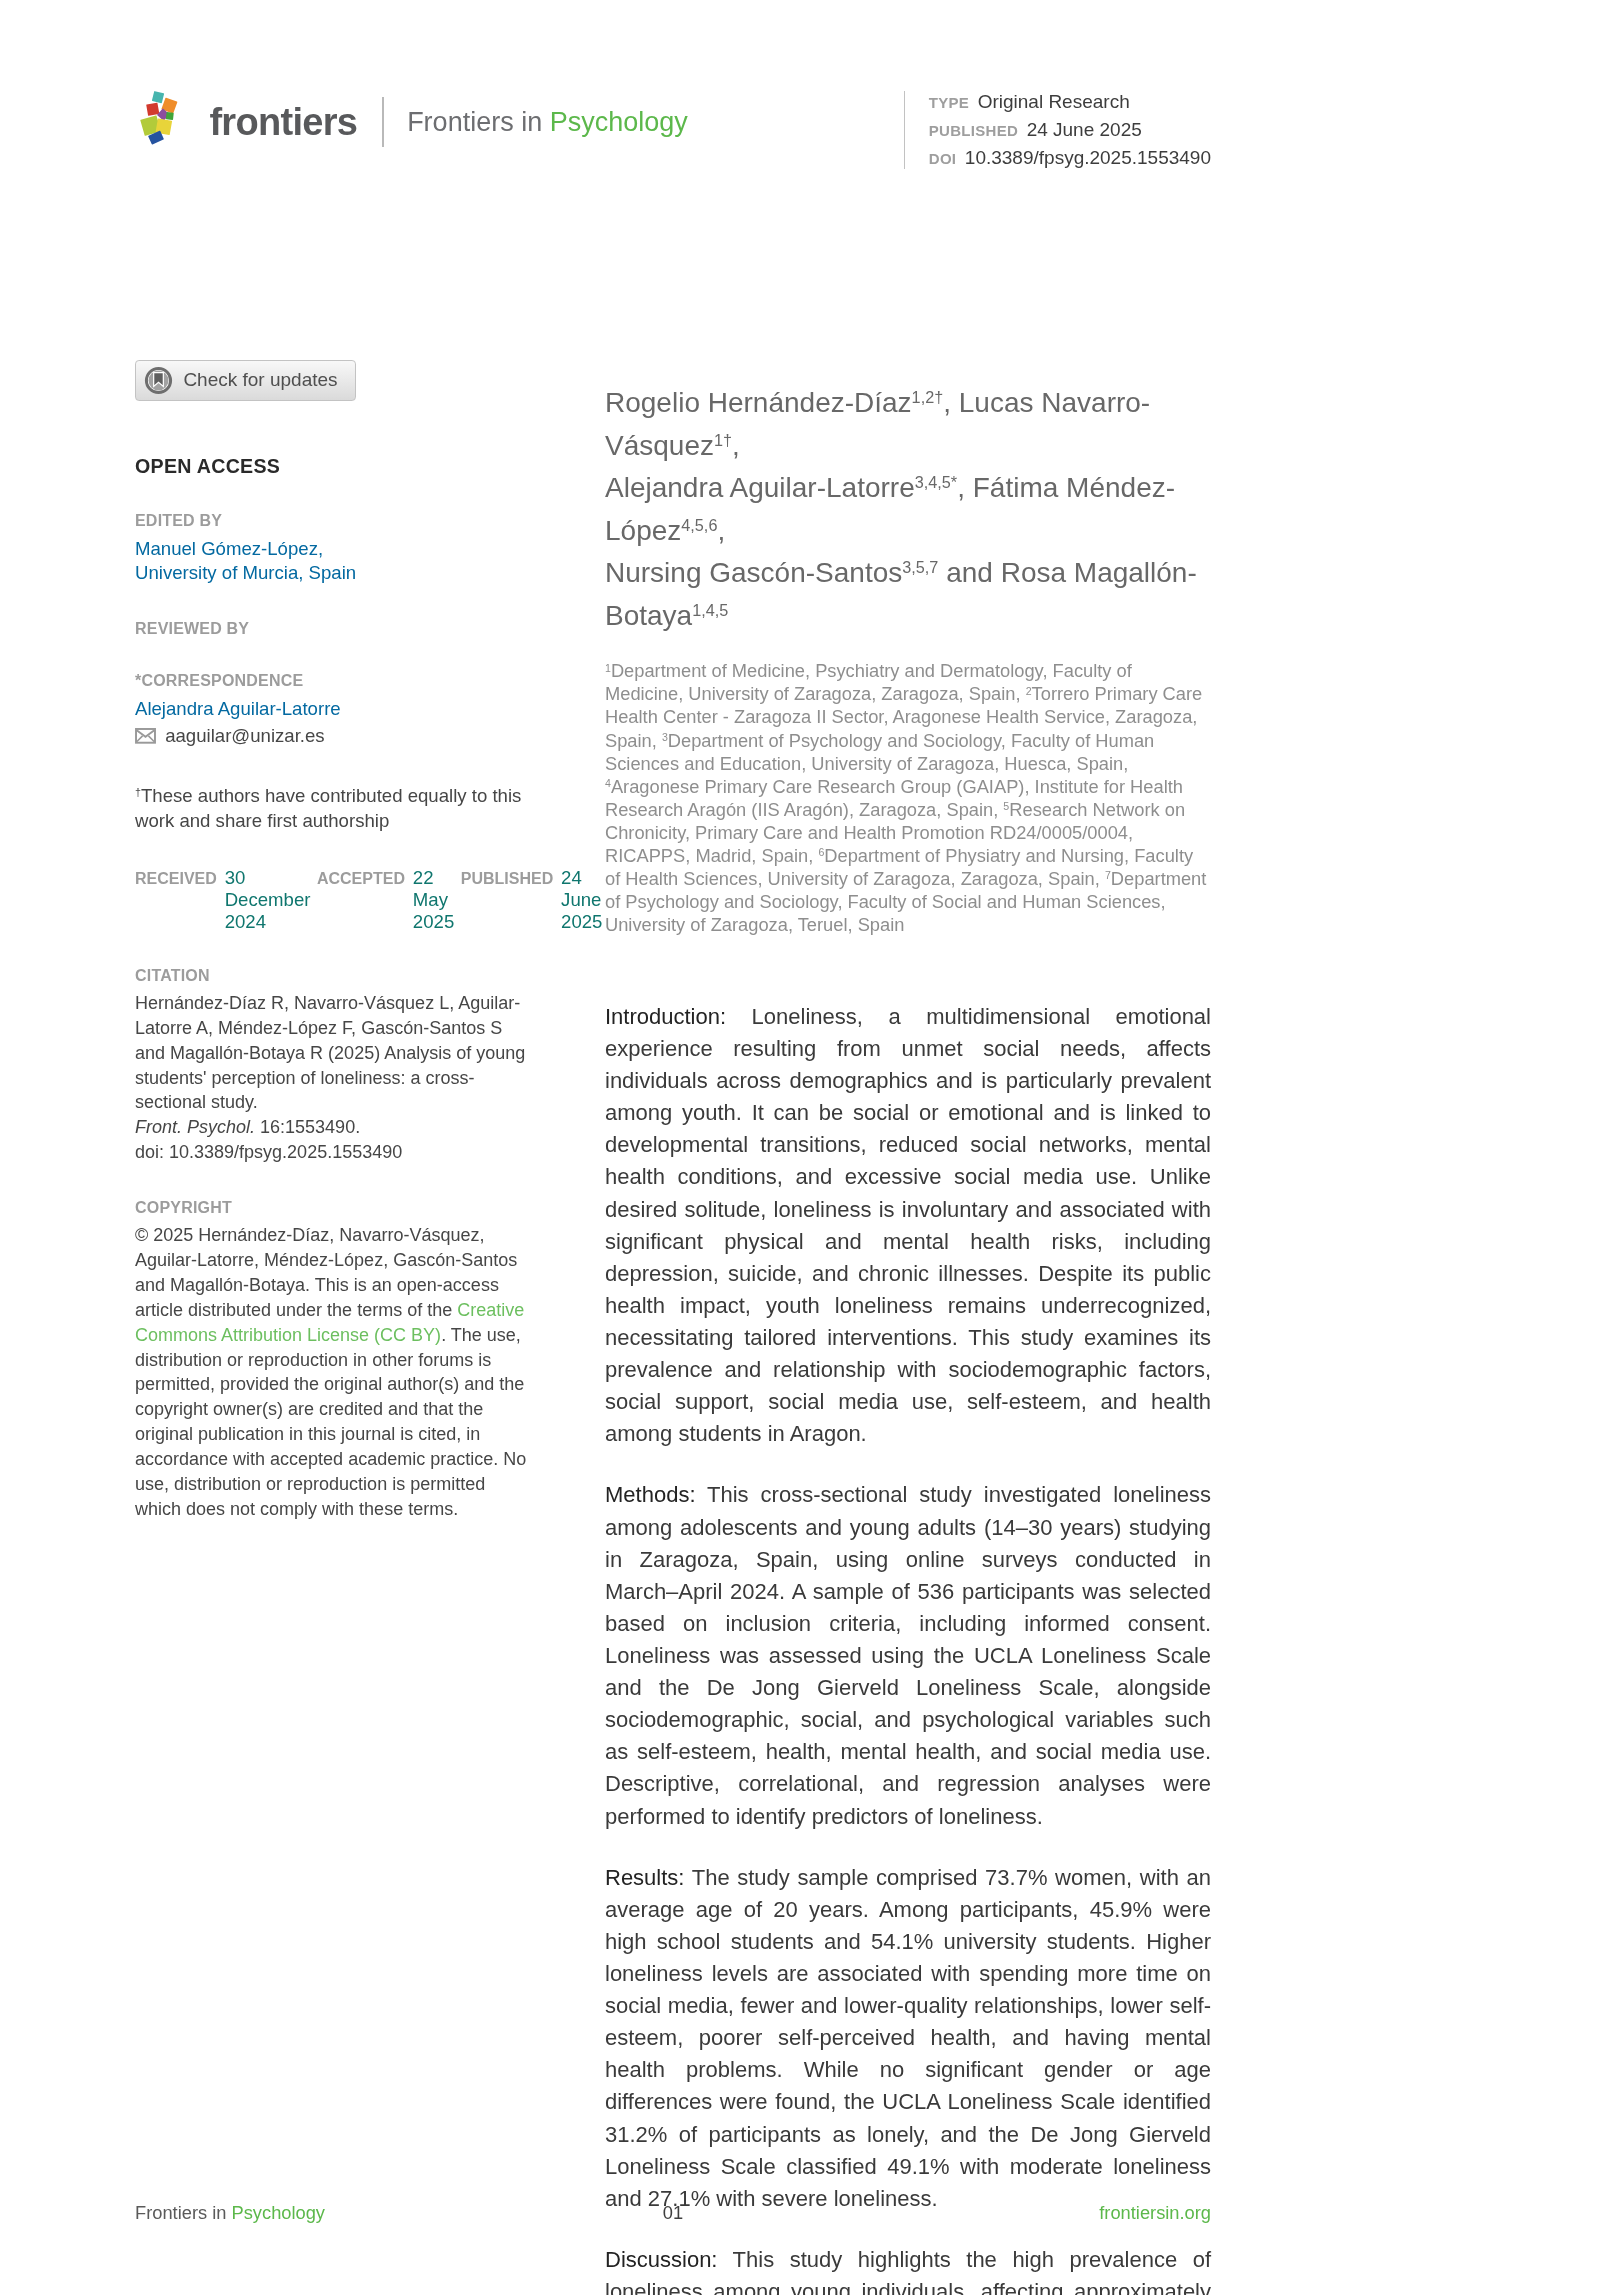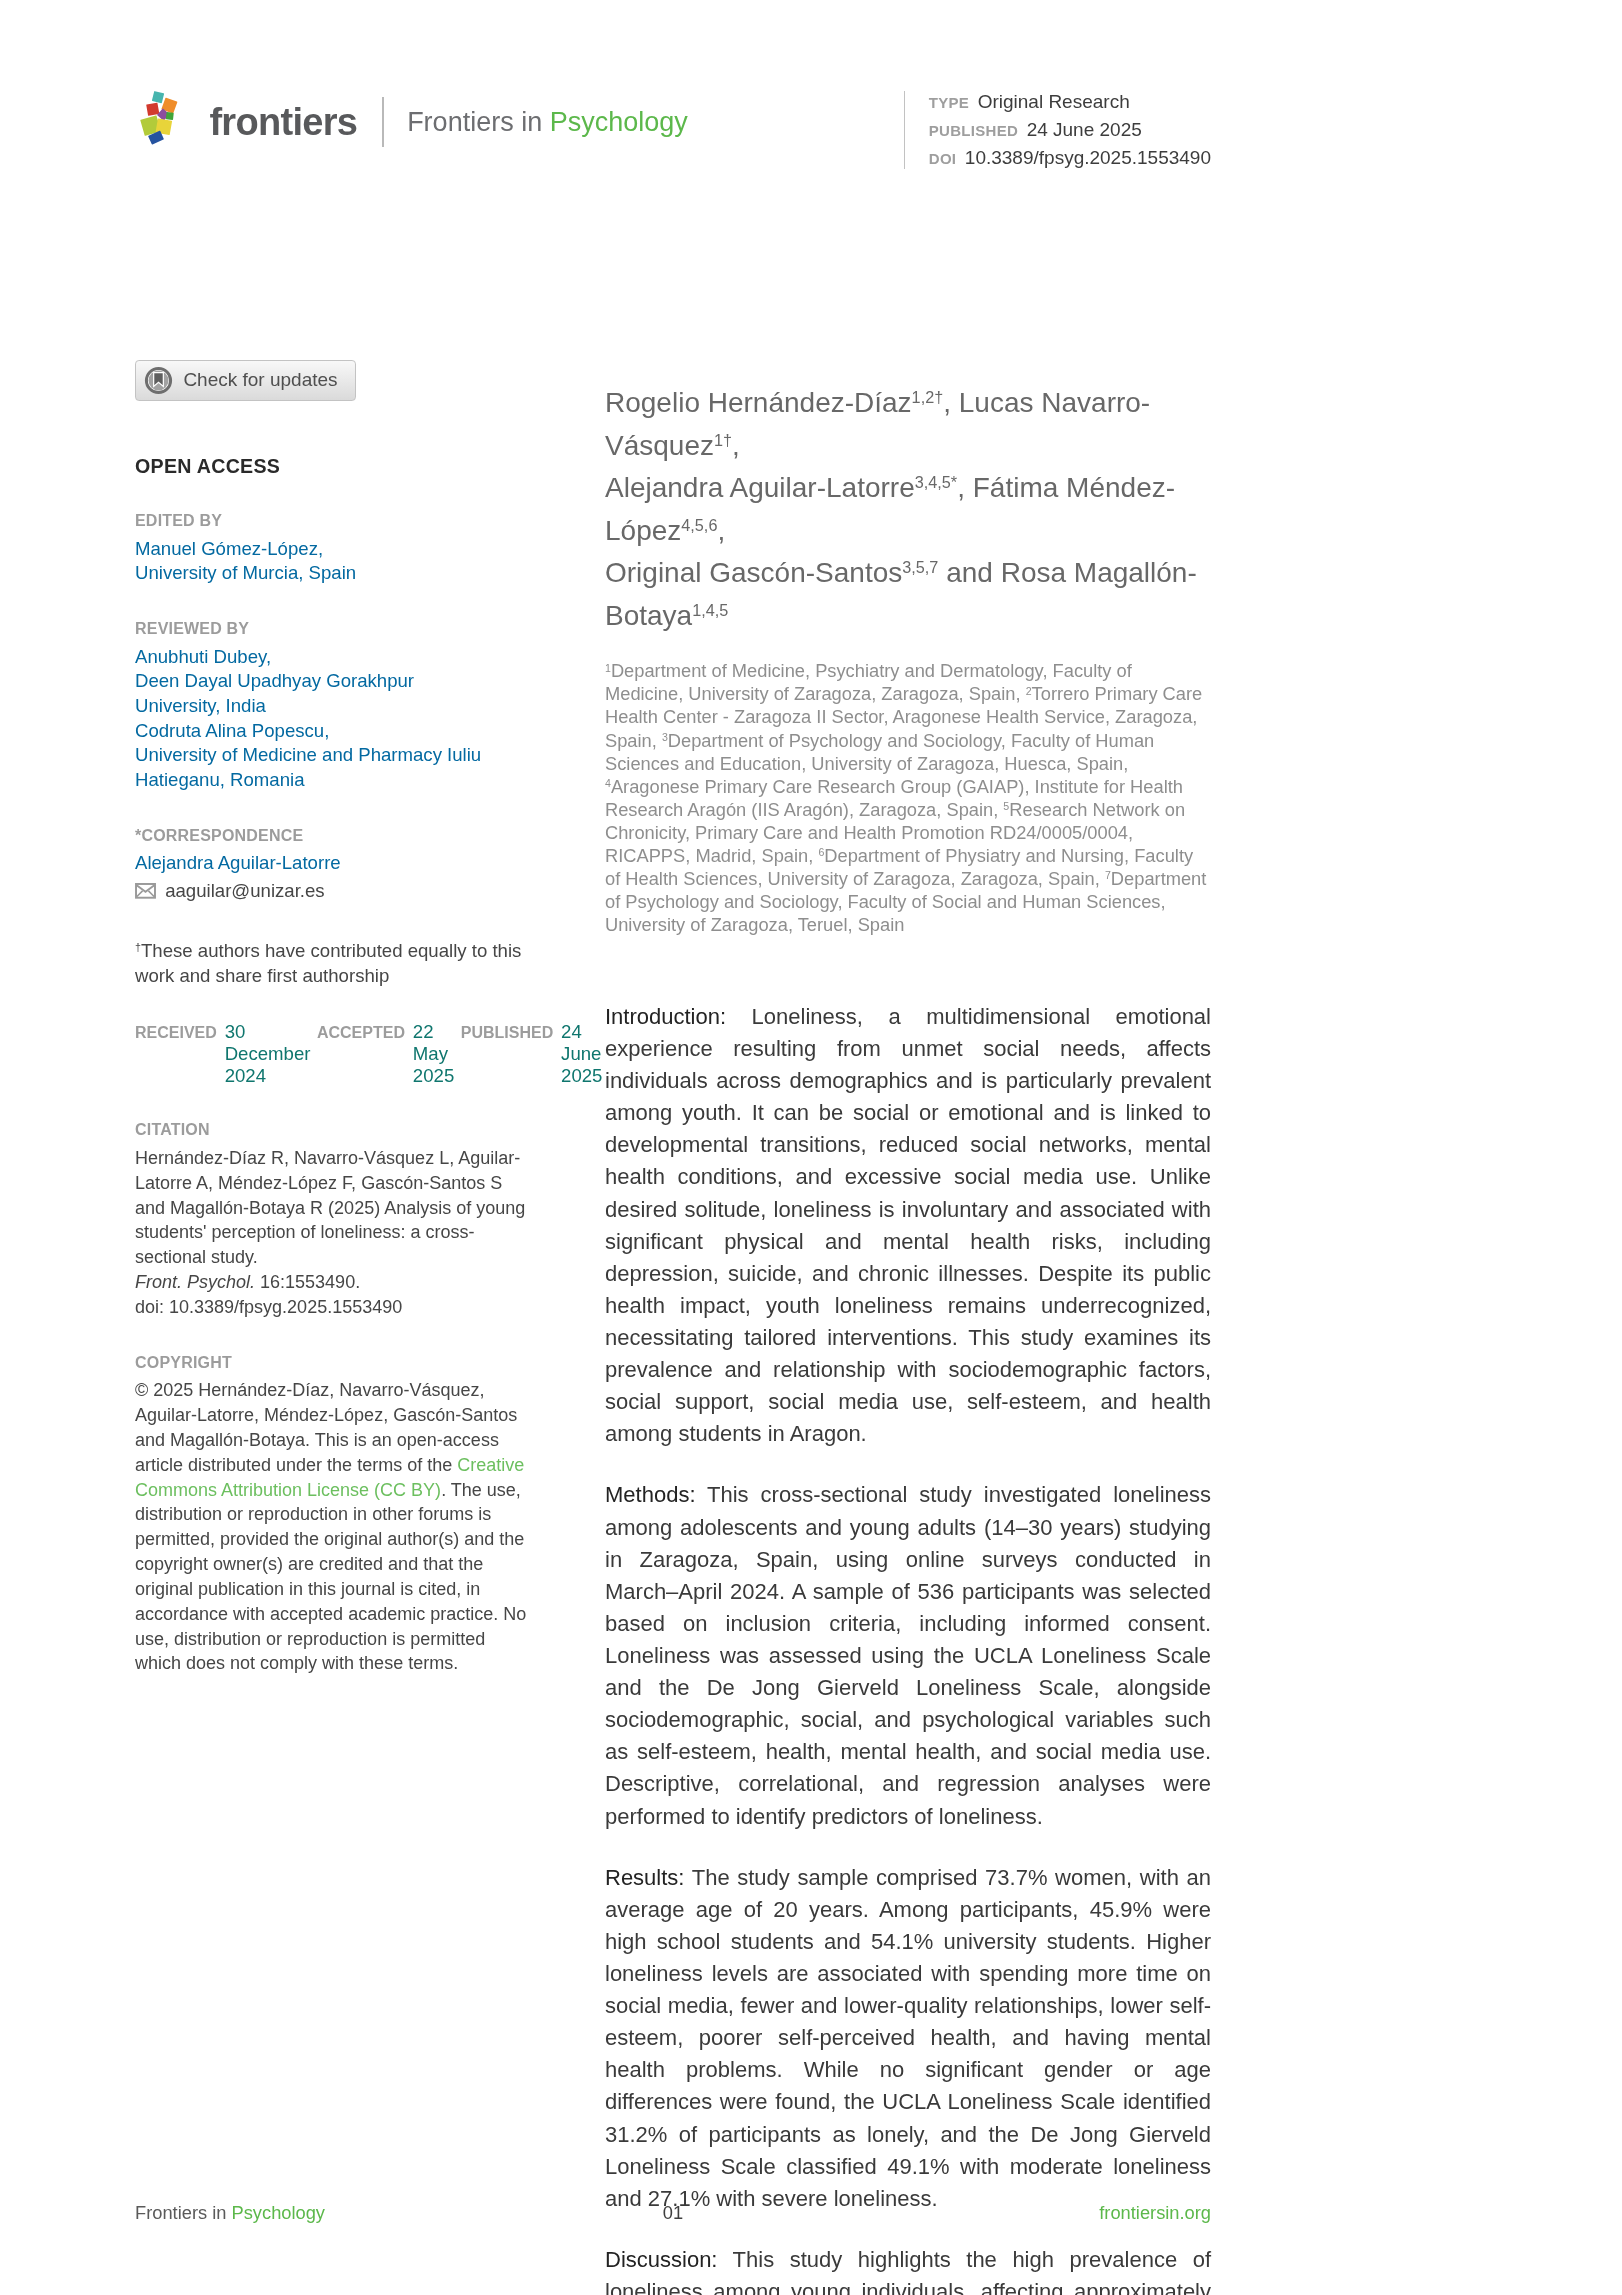--- a/index.html
+++ b/index.html
@@ -194,26 +194,20 @@
         <span>Check for updates</span>
       </button>
 
       <div class="open-access">OPEN ACCESS</div>
 
       <div class="side-label">EDITED BY</div>
       <div class="side-value">Manuel Gómez-López,
 University of Murcia, Spain</div>
 
       <div class="side-label">REVIEWED BY</div>
-      <div class="side-value">Anubhuti Dubey,
-Deen Dayal Upadhyay Gorakhpur
-University, India
-Codruta Alina Popescu,
-University of Medicine and Pharmacy Iuliu
-Hatieganu, Romania</div>
 
       <div class="side-label">*CORRESPONDENCE</div>
       <div class="side-value">Alejandra Aguilar-Latorre</div>
       <div class="email-row">
         <svg class="env-icon" viewBox="0 0 32 24" aria-hidden="true">
           <rect x="1.5" y="1.5" width="29" height="21" fill="none" stroke="#9a9a9a" stroke-width="3"></rect>
           <path d="M2 3 L16 13.5 L30 3" fill="none" stroke="#9a9a9a" stroke-width="3"></path>
           <path d="M2.5 21 L11.5 12 M29.5 21 L20.5 12" fill="none" stroke="#9a9a9a" stroke-width="2.4"></path>
         </svg>
         <a href="#" class="email-link">aaguilar@unizar.es</a>
@@ -248,21 +242,21 @@
         <span>© 2025  Hernández-Díaz, Navarro-Vásquez, Aguilar-Latorre, Méndez-López, Gascón-Santos and Magallón-Botaya. This is an open-access article distributed under the terms of the </span><a href="#" class="cc-link">Creative Commons Attribution License (CC BY)</a><span>. The use, distribution or reproduction in other forums is permitted, provided the original author(s) and the copyright owner(s) are credited and that the original publication in this journal is cited, in accordance with accepted academic practice. No use, distribution or reproduction is permitted which does not comply with these terms.</span>
       </div>
 
     </aside>
 
     <main class="main">
 
 
       <div class="authors"><span></span><span>Rogelio Hernández-Díaz</span><sup>1,2†</sup><span>, </span><span>Lucas Navarro-Vásquez</span><sup>1†</sup><span>,
 </span><span>Alejandra Aguilar-Latorre</span><sup>3,4,5*</sup><span>, </span><span>Fátima Méndez-López</span><sup>4,5,6</sup><span>,
-</span><span>Original Gascón-Santos</span><sup>3,5,7</sup><span> and </span><span>Rosa Magallón-Botaya</span><sup>1,4,5</sup></div>
+</span><span>Nursing Gascón-Santos</span><sup>3,5,7</sup><span> and </span><span>Rosa Magallón-Botaya</span><sup>1,4,5</sup></div>
 
       <div class="affiliations"><sup>1</sup><span>Department of Medicine, Psychiatry and Dermatology, Faculty of Medicine, University of Zaragoza, Zaragoza, Spain, </span><sup>2</sup><span>Torrero Primary Care Health Center - Zaragoza II Sector, Aragonese Health Service, Zaragoza, Spain, </span><sup>3</sup><span>Department of Psychology and Sociology, Faculty of Human Sciences and Education, University of Zaragoza, Huesca, Spain, </span><sup>4</sup><span>Aragonese Primary Care Research Group (GAIAP), Institute for Health Research Aragón (IIS Aragón), Zaragoza, Spain, </span><sup>5</sup><span>Research Network on Chronicity, Primary Care and Health Promotion RD24/0005/0004, RICAPPS, Madrid, Spain, </span><sup>6</sup><span>Department of Physiatry and Nursing, Faculty of Health Sciences, University of Zaragoza, Zaragoza, Spain, </span><sup>7</sup><span>Department of Psychology and Sociology, Faculty of Social and Human Sciences, University of Zaragoza, Teruel, Spain</span></div>
 
       <section class="abstract">
         <p class="abs"><b class="abs-label">Introduction:</b><span> Loneliness, a multidimensional emotional experience resulting from unmet social needs, affects individuals across demographics and is particularly prevalent among youth. It can be social or emotional and is linked to developmental transitions, reduced social networks, mental health conditions, and excessive social media use. Unlike desired solitude, loneliness is involuntary and associated with significant physical and mental health risks, including depression, suicide, and chronic illnesses. Despite its public health impact, youth loneliness remains underrecognized, necessitating tailored interventions. This study examines its prevalence and relationship with sociodemographic factors, social support, social media use, self-esteem, and health among students in Aragon.</span></p>
         <p class="abs"><b class="abs-label">Methods:</b><span> This cross-sectional study investigated loneliness among adolescents and young adults (14–30 years) studying in Zaragoza, Spain, using online surveys conducted in March–April 2024. A sample of 536 participants was selected based on inclusion criteria, including informed consent. Loneliness was assessed using the UCLA Loneliness Scale and the De Jong Gierveld Loneliness Scale, alongside sociodemographic, social, and psychological variables such as self-esteem, health, mental health, and social media use. Descriptive, correlational, and regression analyses were performed to identify predictors of loneliness.</span></p>
         <p class="abs"><b class="abs-label">Results:</b><span> The study sample comprised 73.7% women, with an average age of 20 years. Among participants, 45.9% were high school students and 54.1% university students. Higher loneliness levels are associated with spending more time on social media, fewer and lower-quality relationships, lower self-esteem, poorer self-perceived health, and having mental health problems. While no significant gender or age differences were found, the UCLA Loneliness Scale identified 31.2% of participants as lonely, and the De Jong Gierveld Loneliness Scale classified 49.1% with moderate loneliness and 27.1% with severe loneliness.</span></p>
         <p class="abs"><b class="abs-label">Discussion:</b><span> This study highlights the high prevalence of loneliness among young individuals, affecting approximately two-thirds of the population aged 14–30. The findings underscore the importance of addressing loneliness as a public health concern, with particular attention to vulnerable groups. Further</span></p>
       </section>
 

